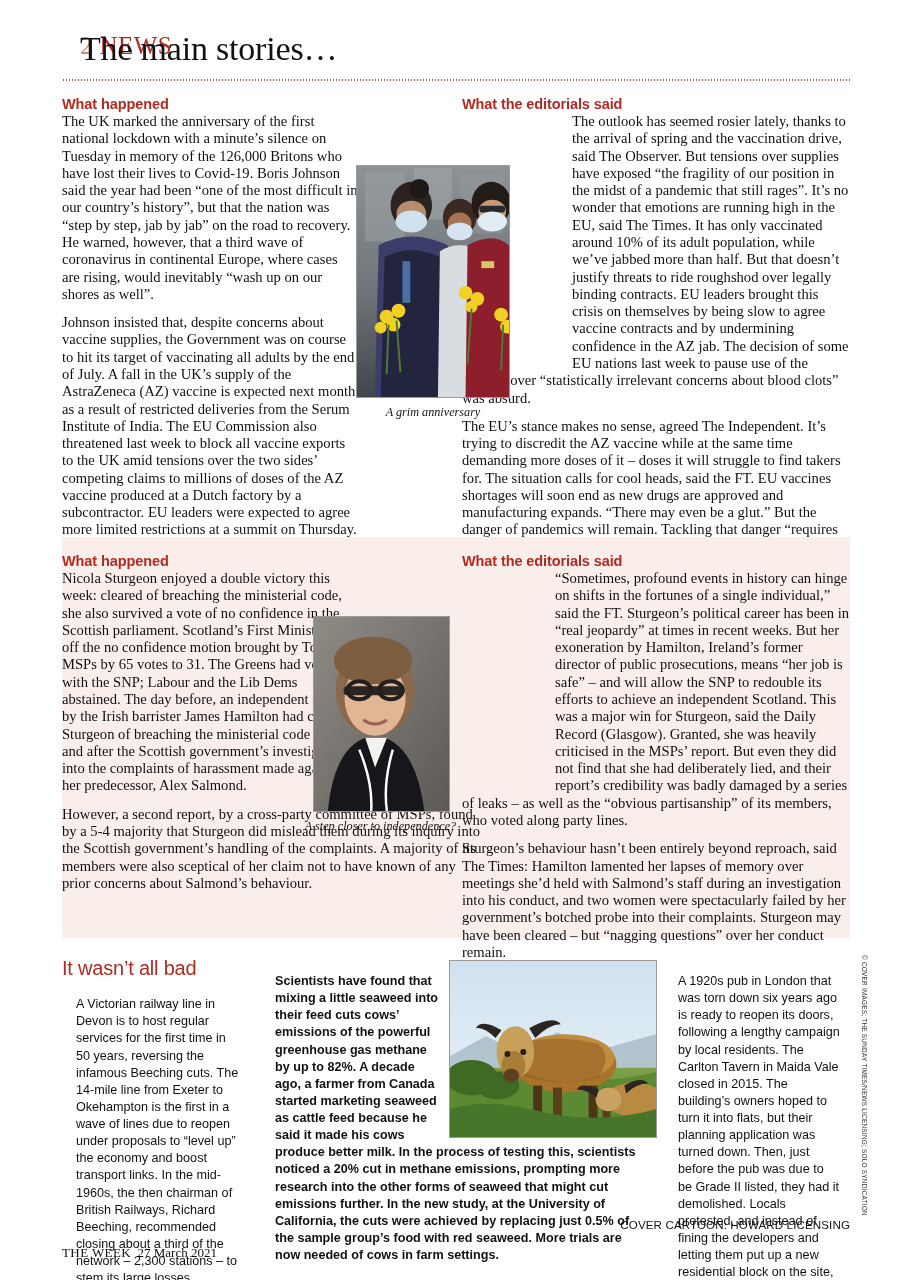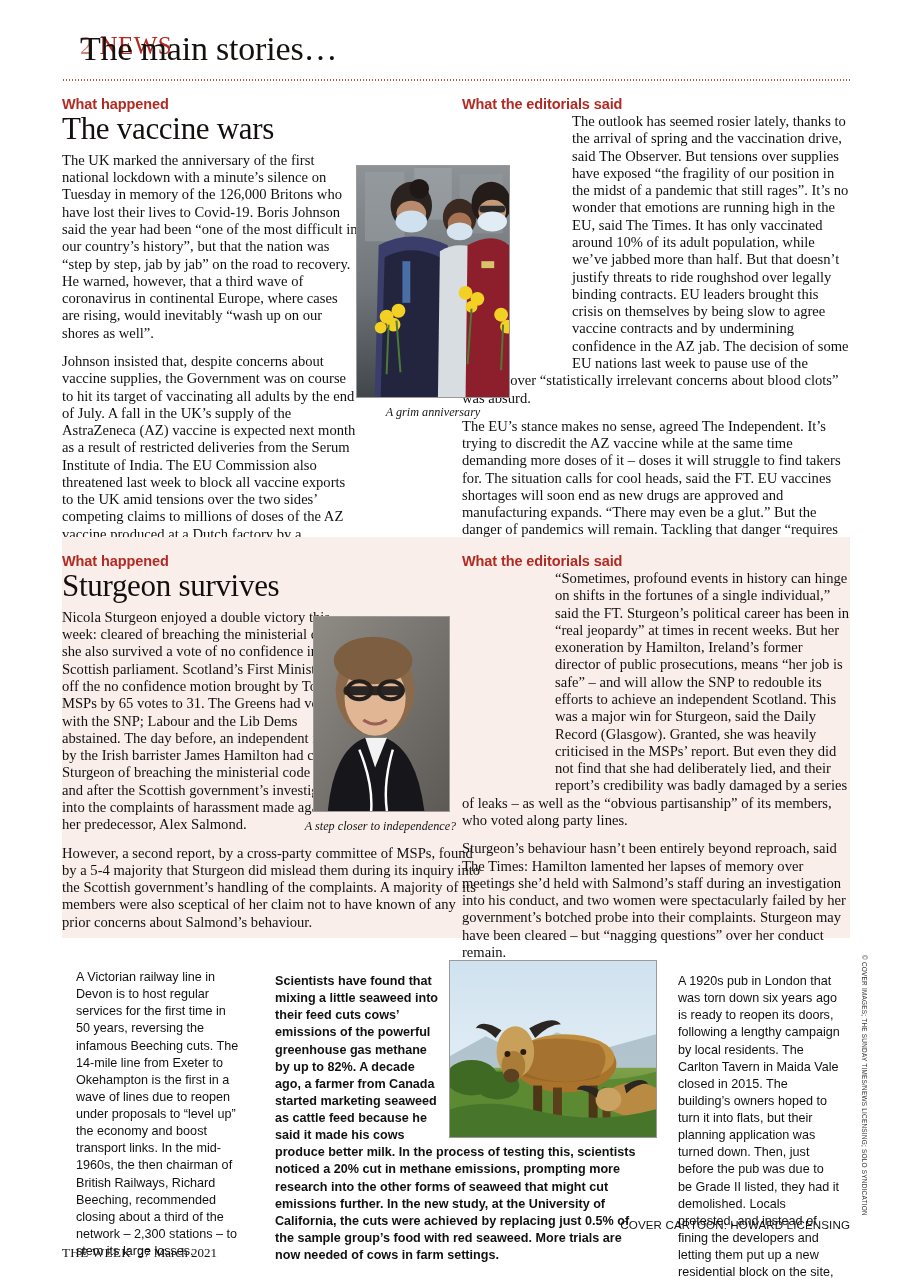--- a/index.html
+++ b/index.html
@@ -250,21 +250,20 @@
       <span class="sec">NEWS</span>
     </div>
     <div class="main-stories">The main stories…</div>
   </div>
   <div class="rule-dotted"></div>
 
   <div class="story1">
 
     <div class="s1-left body-col">
       <div class="kicker">What happened</div>
-      <h1 class="headline">The vaccine wars</h1>
       <p>The UK marked the anniversary of the first national lockdown with a minute’s silence on Tuesday in memory of the 126,000 Britons who have lost their lives to Covid-19. Boris Johnson said the year had been “one of the most difficult in our country’s history”, but that the nation was “step by step, jab by jab” on the road to recovery. He warned, however, that a third wave of coronavirus in continental Europe, where cases are rising, would inevitably “wash up on our shores as well”.</p>
       <p>Johnson insisted that, despite concerns about vaccine supplies, the Government was on course to hit its target of vaccinating all adults by the end of July. A fall in the UK’s supply of the AstraZeneca (AZ) vaccine is expected next month as a result of restricted deliveries from the Serum Institute of India. The EU Commission also threatened last week to block all vaccine exports to the UK amid tensions over the two sides’ competing claims to millions of doses of the AZ vaccine produced at a Dutch factory by a subcontractor. EU leaders were expected to agree more limited restrictions at a summit on Thursday.</p>
     </div>
 
     <div class="s1-right body-col">
       <div class="kicker">What the editorials said</div>
       <p>
         <span class="float-img-1"></span>
         <span>The outlook has seemed rosier lately, thanks to the arrival of spring and the vaccination drive, said The Observer. But tensions over supplies have exposed “the fragility of our position in the midst of a pandemic that still rages”. It’s no wonder that emotions are running high in the EU, said The Times. It has only vaccinated around 10% of its adult population, while we’ve jabbed more than half. But that doesn’t justify threats to ride roughshod over legally binding contracts. EU leaders brought this crisis on themselves by being slow to agree vaccine contracts and by undermining confidence in the AZ jab. The decision of some EU nations last week to pause use of the vaccine over “statistically irrelevant concerns about blood clots” was absurd.</span>
       </p>
@@ -327,21 +326,20 @@
     <div class="photo1-cap caption">A grim anniversary</div>
   </div>
 
   <div class="panel"></div>
 
   <div class="story2">
 
     <div class="s2-left body-col">
       <div class="s2-left-narrow">
         <div class="kicker">What happened</div>
-        <h1 class="headline">Sturgeon survives</h1>
         <p>Nicola Sturgeon enjoyed a double victory this week: cleared of breaching the ministerial code, she also survived a vote of no confidence in the Scottish parliament. Scotland’s First Minister saw off the no confidence motion brought by Tory MSPs by 65 votes to 31. The Greens had voted with the SNP; Labour and the Lib Dems abstained. The day before, an independent inquiry by the Irish barrister James Hamilton had cleared Sturgeon of breaching the ministerial code during and after the Scottish government’s investigation into the complaints of harassment made against her predecessor, Alex Salmond.</p>
       </div>
       <p style="margin-top:11px">However, a second report, by a cross-party committee of MSPs, found by a 5-4 majority that Sturgeon did mislead them during its inquiry into the Scottish government’s handling of the complaints. A majority of its members were also sceptical of her claim not to have known of any prior concerns about Salmond’s behaviour.</p>
     </div>
 
     <div class="s2-right body-col">
       <div class="kicker">What the editorials said</div>
       <p>
         <span class="float-img-2"></span>
         <span>“Sometimes, profound events in history can hinge on shifts in the fortunes of a single individual,” said the FT. Sturgeon’s political career has been in “real jeopardy” at times in recent weeks. But her exoneration by Hamilton, Ireland’s former director of public prosecutions, means “her job is safe” – and will allow the SNP to redouble its efforts to achieve an independent Scotland. This was a major win for Sturgeon, said the Daily Record (Glasgow). Granted, she was heavily criticised in the MSPs’ report. But even they did not find that she had deliberately lied, and their report’s credibility was badly damaged by a series of leaks – as well as the “obvious partisanship” of its members, who voted along party lines.</span>
@@ -370,20 +368,21 @@
         <path d="M46 134 Q60 168 58 196" stroke="#ffffff" stroke-width="2.5" fill="none"></path>
         <path d="M80 134 Q70 168 74 196" stroke="#ffffff" stroke-width="2.5" fill="none"></path>
       </svg>
     </div>
     <div class="photo2-cap caption">A step closer to independence?</div>
   </div>
 
   <div class="bottom">
 
     <div class="b-col b-col1">
+      <div class="iwab-head">It wasn’t all bad</div>
       <p>A Victorian railway line in Devon is to host regular services for the first time in 50 years, reversing the infamous Beeching cuts. The 14-mile line from Exeter to Okehampton is the first in a wave of lines due to reopen under proposals to “level up” the economy and boost transport links. In the mid-1960s, the then chairman of British Railways, Richard Beeching, recommended closing about a third of the network – 2,300 stations – to stem its large losses.</p>
     </div>
 
     <div class="b-col b-col2">
       <div class="photo3">
         <svg class="ph" viewBox="0 0 208 178" preserveAspectRatio="none">
           <defs>
             <linearGradient id="sky3" x1="0" y1="0" x2="0" y2="1">
               <stop offset="0%" stop-color="#cfe2ef"></stop>
               <stop offset="100%" stop-color="#eef4f8"></stop>

